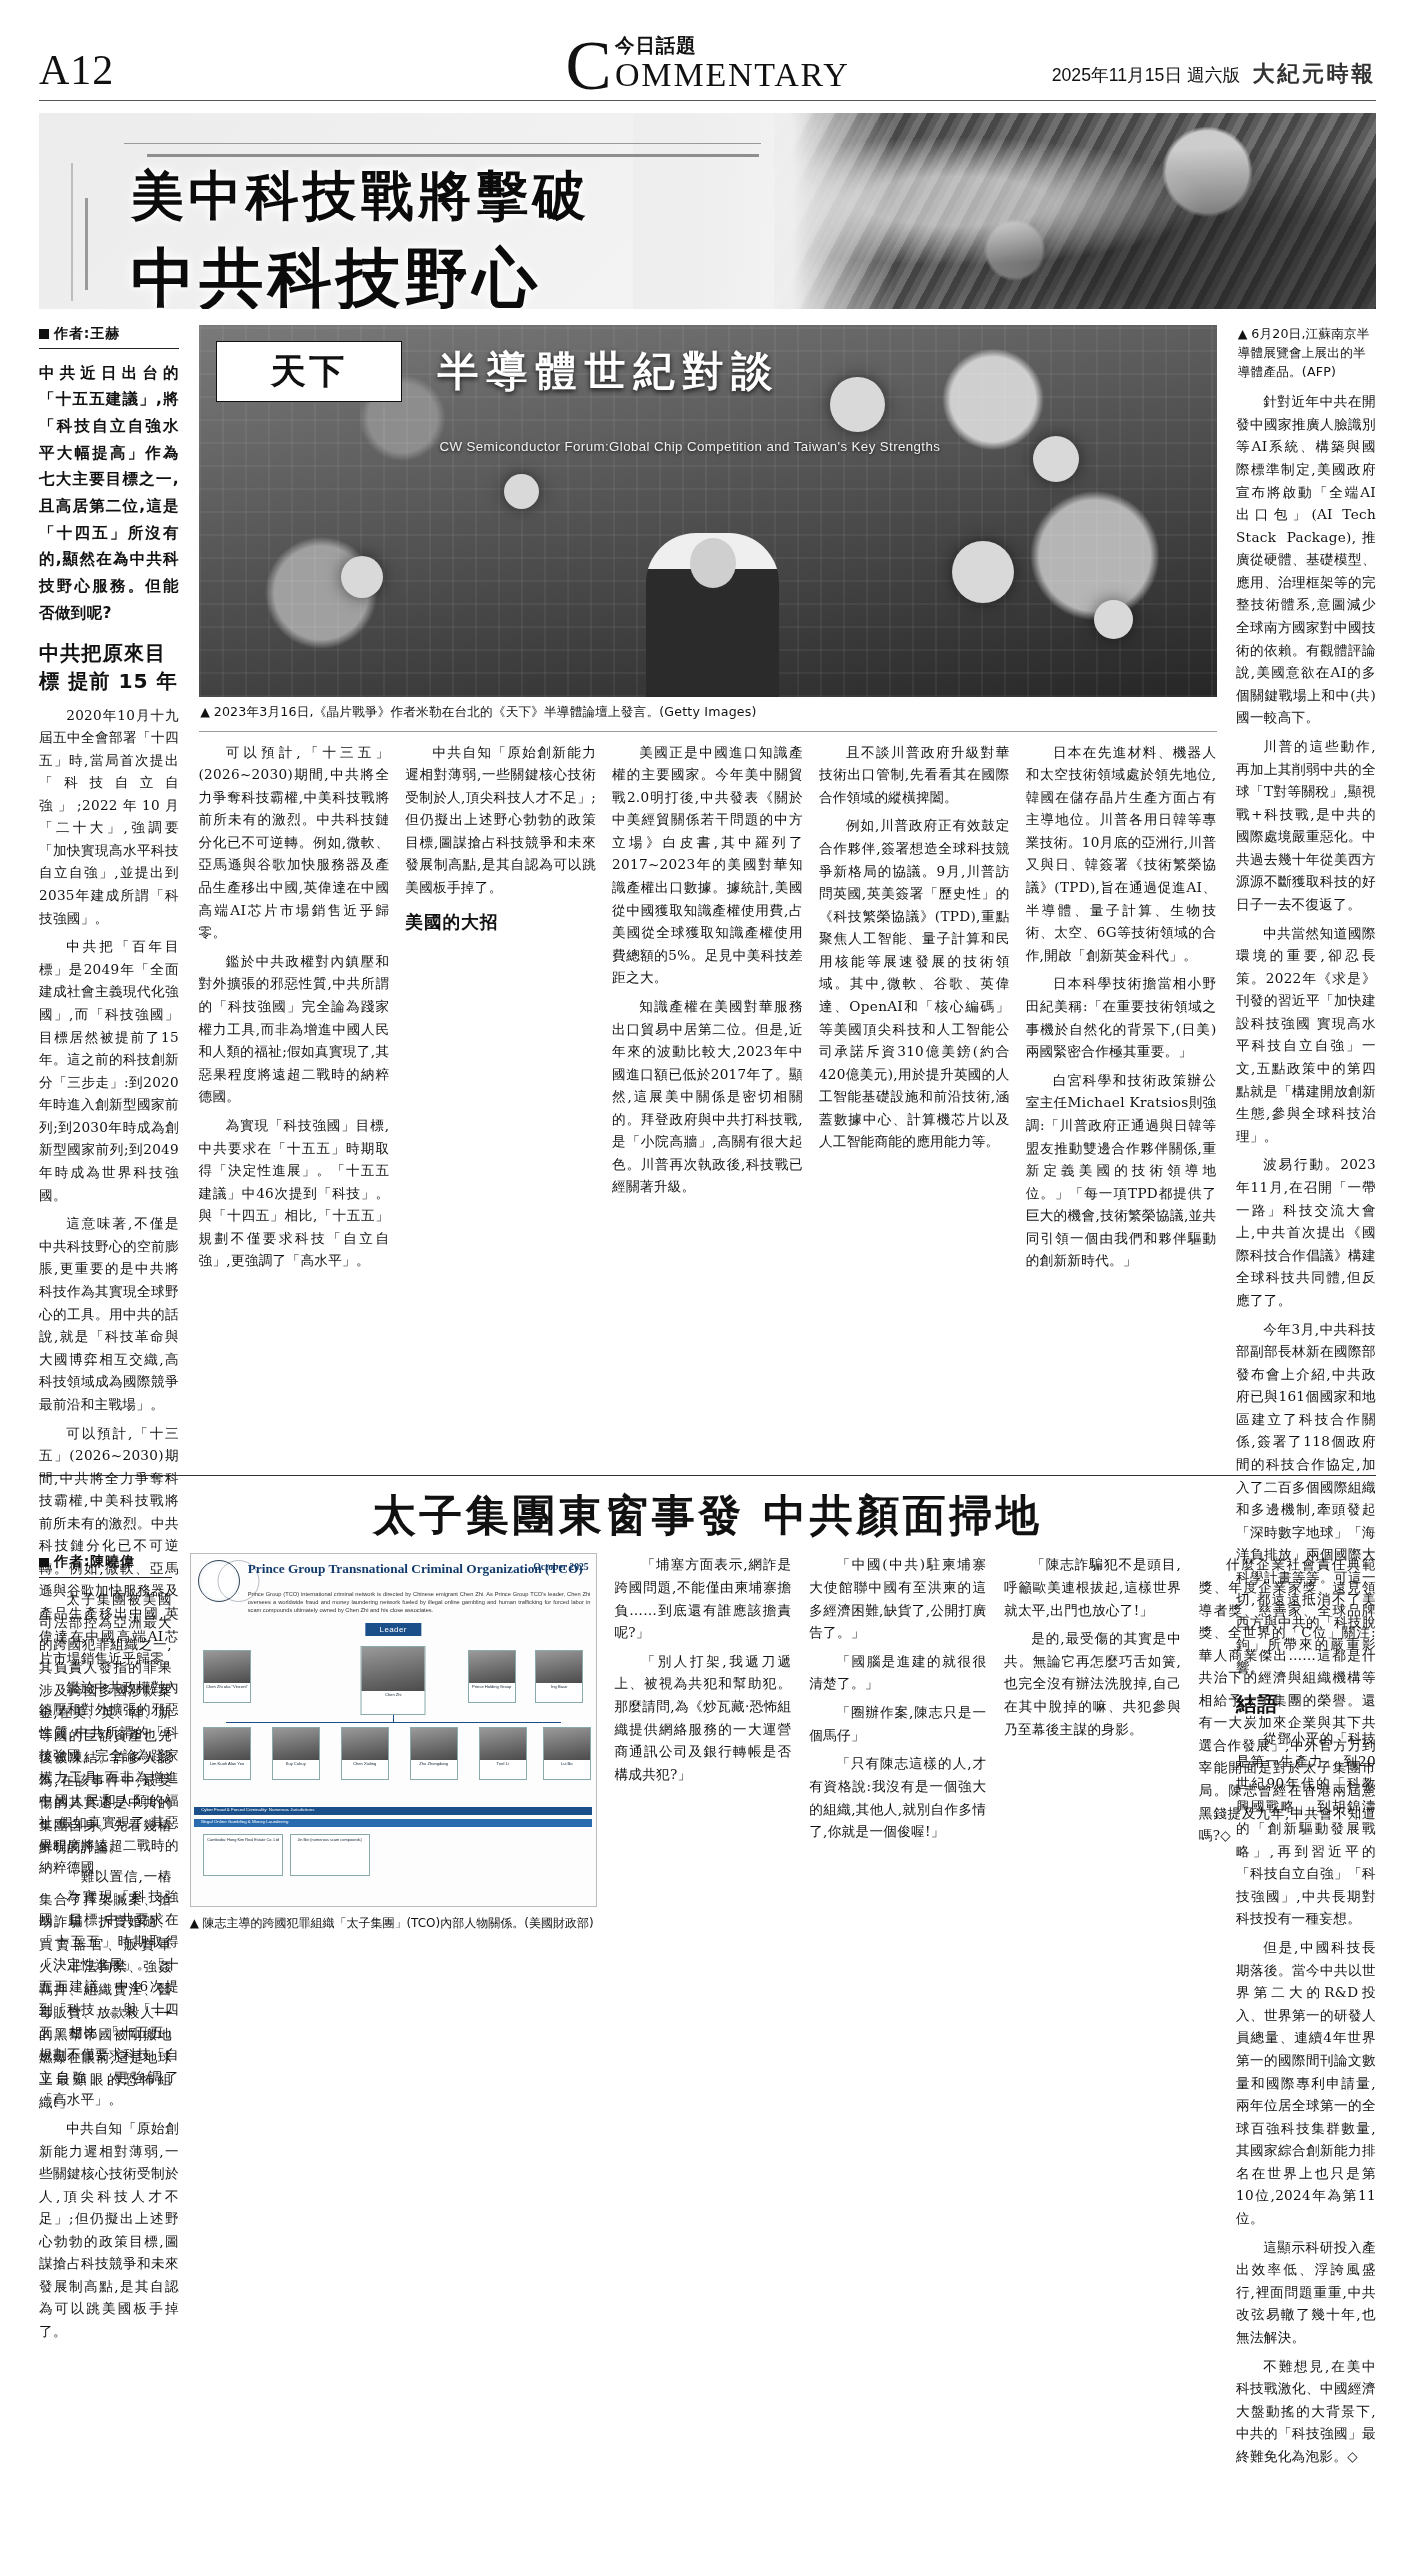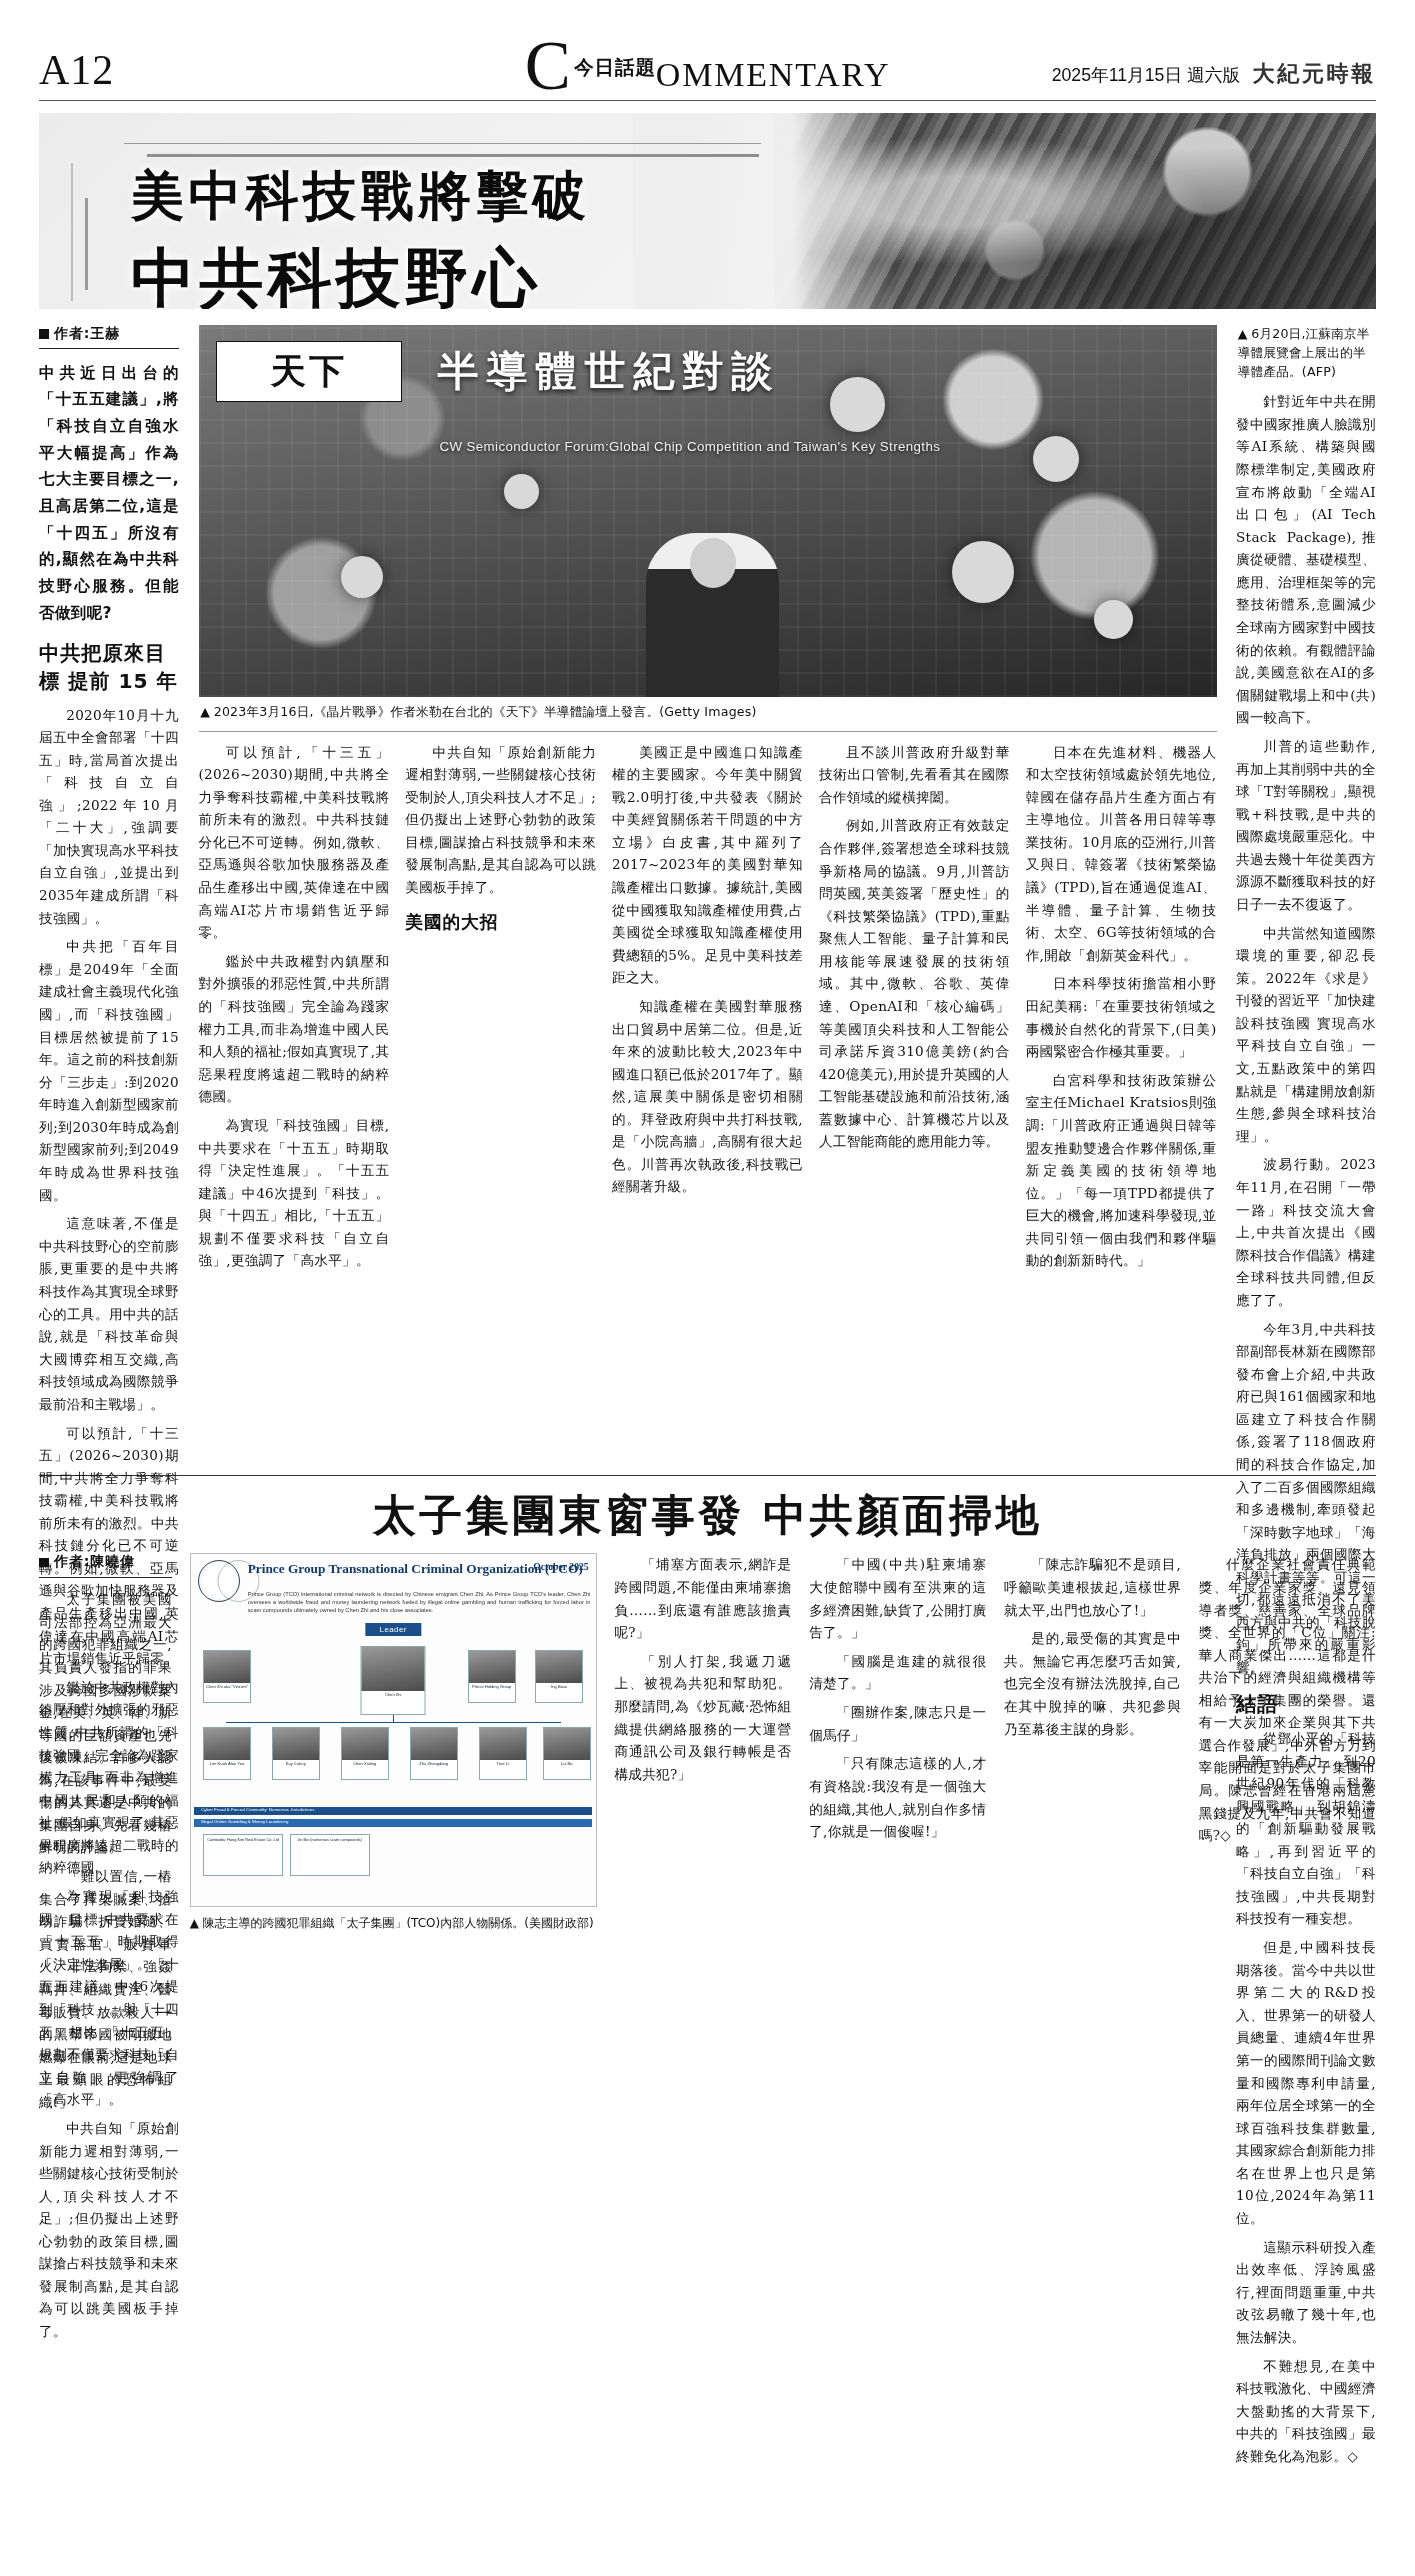--- a/index.html
+++ b/index.html
@@ -22,21 +22,21 @@
     padding-bottom:5.3px; color:#111;
   }
   .mh-center {
     position:absolute; left:50%; transform:translateX(-50%);
     bottom:1.8px; display:flex; align-items:flex-end; gap:3.5px;
   }
   .mh-C {
     font-family:"Liberation Serif", serif;
     font-size:69px; line-height:.78; font-weight:400; color:#111;
   }
-  .mh-cblock { display:flex; flex-direction:row; line-height:1; padding-bottom:1.8px; }
+  .mh-cblock { display:flex; flex-direction:column; line-height:1; padding-bottom:1.8px; }
   .mh-topic {
     font-family:"DejaVu Sans", sans-serif;
     font-size:19.5px; letter-spacing:0.9px; font-weight:700; color:#111; margin-bottom:2.7px;
   }
   .mh-commentary {
     font-family:"Liberation Serif", serif;
     font-size:34px; letter-spacing:1.8px; color:#111; line-height:1;
   }
   .mh-right {
     position:absolute; right:0; bottom:7px;
@@ -324,21 +324,21 @@
           <p class="body-cn">美國正是中國進口知識產權的主要國家。今年美中關貿戰2.0明打後,中共發表《關於中美經貿關係若干問題的中方立場》白皮書,其中羅列了2017~2023年的美國對華知識產權出口數據。據統計,美國從中國獲取知識產權使用費,占美國從全球獲取知識產權使用費總額的5%。足見中美科技差距之大。</p>
           <p class="body-cn">知識產權在美國對華服務出口貿易中居第二位。但是,近年來的波動比較大,2023年中國進口額已低於2017年了。顯然,這展美中關係是密切相關的。拜登政府與中共打科技戰,是「小院高牆」,高關有很大起色。川普再次執政後,科技戰已經關著升級。</p>
         </div>
         <div>
           <p class="body-cn">且不談川普政府升級對華技術出口管制,先看看其在國際合作領域的縱橫捭闔。</p>
           <p class="body-cn">例如,川普政府正有效鼓定合作夥伴,簽署想造全球科技競爭新格局的協議。9月,川普訪問英國,英美簽署「歷史性」的《科技繁榮協議》(TPD),重點聚焦人工智能、量子計算和民用核能等展速發展的技術領域。其中,微軟、谷歌、英偉達、OpenAI和「核心編碼」等美國頂尖科技和人工智能公司承諾斥資310億美鎊(約合420億美元),用於提升英國的人工智能基礎設施和前沿技術,涵蓋數據中心、計算機芯片以及人工智能商能的應用能力等。</p>
         </div>
         <div>
           <p class="body-cn">日本在先進材料、機器人和太空技術領域處於領先地位,韓國在儲存晶片生產方面占有主導地位。川普各用日韓等專業技術。10月底的亞洲行,川普又與日、韓簽署《技術繁榮協議》(TPD),旨在通過促進AI、半導體、量子計算、生物技術、太空、6G等技術領域的合作,開啟「創新英金科代」。</p>
           <p class="body-cn">日本科學技術擔當相小野田紀美稱:「在重要技術領域之事機於自然化的背景下,(日美)兩國緊密合作極其重要。」</p>
-          <p class="body-cn">白宮科學和技術政策辦公室主任Michael Kratsios則強調:「川普政府正通過與日韓等盟友推動雙邊合作夥伴關係,重新定義美國的技術領導地位。」「每一項TPD都提供了巨大的機會,將加速科學發現,並共同引領一個由我們和夥伴驅動的創新新時代。」</p>
+          <p class="body-cn">白宮科學和技術政策辦公室主任Michael Kratsios則強調:「川普政府正通過與日韓等盟友推動雙邊合作夥伴關係,重新定義美國的技術領導地位。」「每一項TPD都提供了巨大的機會,技術繁榮協議,並共同引領一個由我們和夥伴驅動的創新新時代。」</p>
         </div>
       </div>
     </div>
 
     <div class="col">
       <div class="caption" style="padding-top:0;">
         <span class="tri">▲</span><span>6月20日,江蘇南京半導體展覽會上展出的半導體產品。(AFP)</span>
       </div>
       <p class="body-cn">針對近年中共在開發中國家推廣人臉識別等AI系統、構築與國際標準制定,美國政府宣布將啟動「全端AI出口包」(AI Tech Stack Package),推廣從硬體、基礎模型、應用、治理框架等的完整技術體系,意圖減少全球南方國家對中國技術的依賴。有觀體評論說,美國意欲在AI的多個關鍵戰場上和中(共)國一較高下。</p>
       <p class="body-cn">川普的這些動作,再加上其削弱中共的全球「T對等關稅」,顯視戰+科技戰,是中共的國際處境嚴重惡化。中共過去幾十年從美西方源源不斷獲取科技的好日子一去不復返了。</p>

